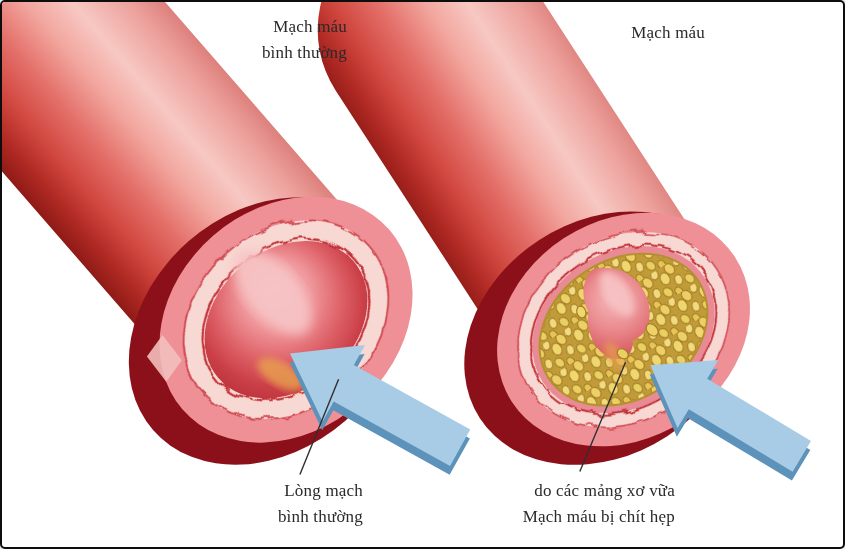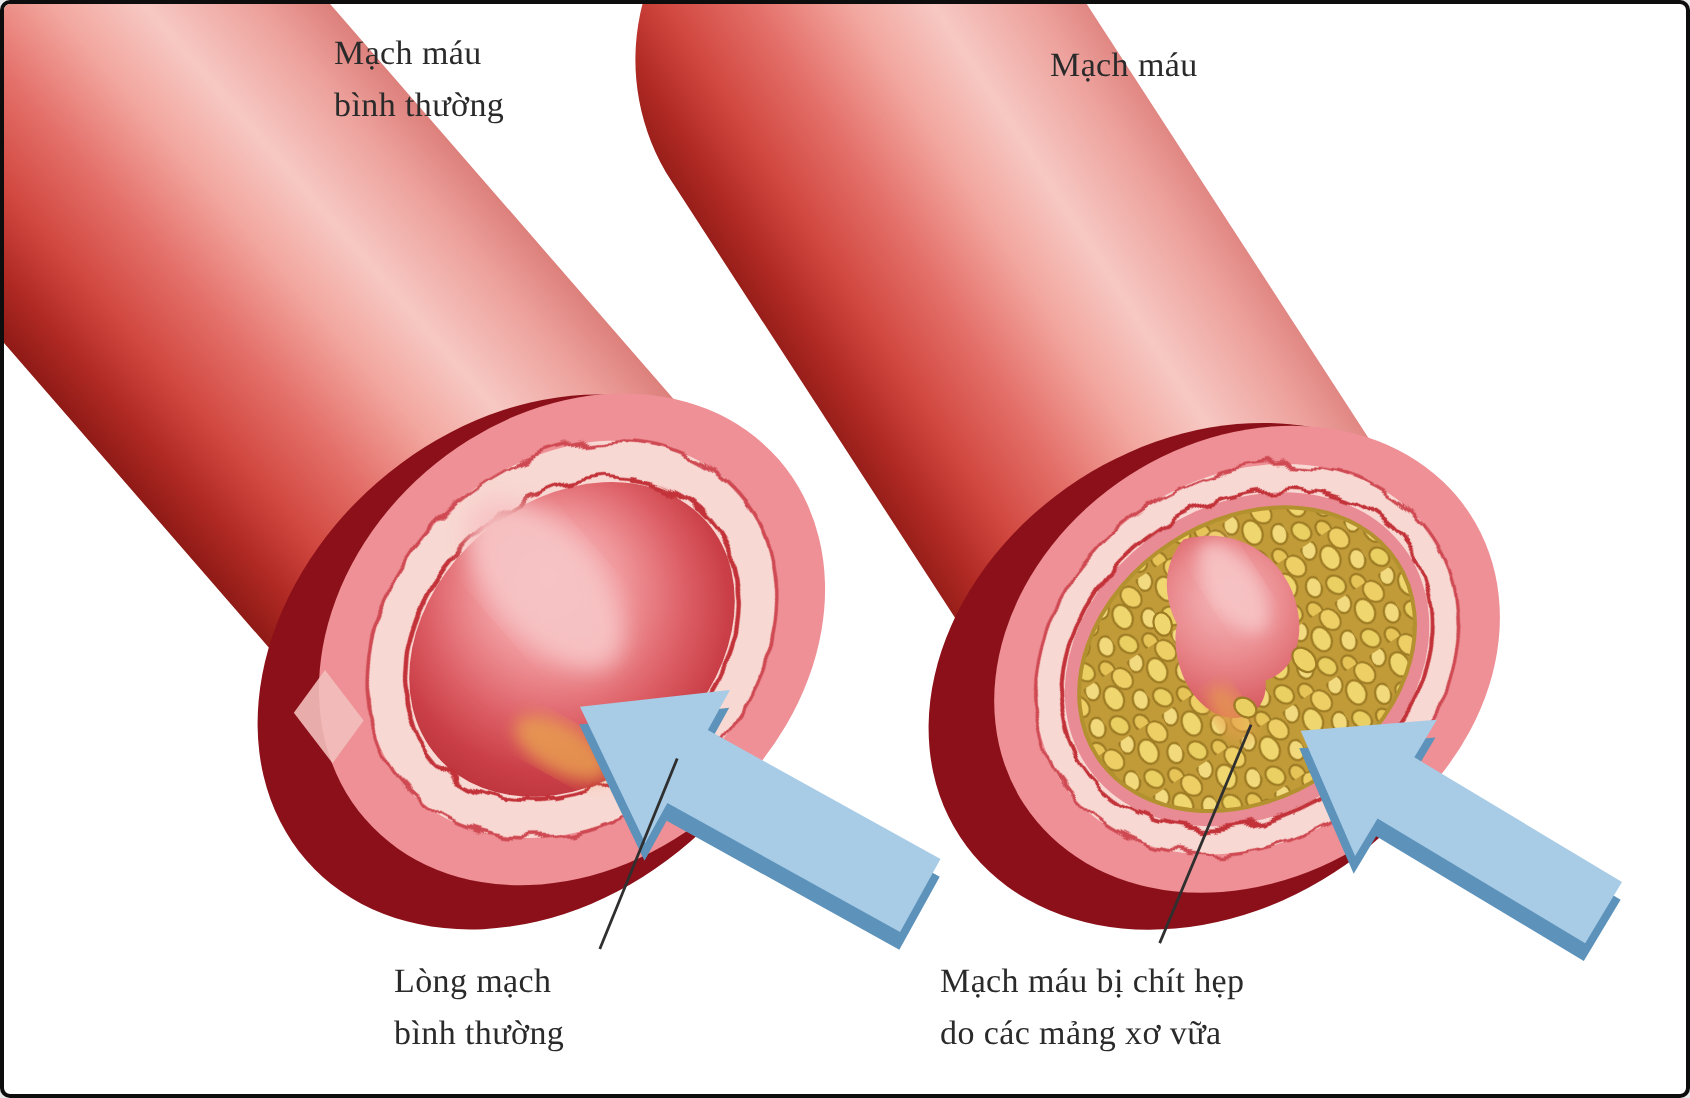--- a/index.html
+++ b/index.html
@@ -9,21 +9,21 @@
     background:#ffffff;
     border:2px solid #0d0d0d;
     border-radius:5px;
     box-sizing:border-box;
     overflow:hidden;
     font-family:"Liberation Serif","DejaVu Serif",serif;
   }
   .scene{position:absolute;left:0;top:0;width:100%;height:100%;}
   .lbl{
     position:absolute;
-    text-align:left;
+    text-align:right;
     color:#2a2a2a;
     font-size:17px;
     line-height:26px;
     letter-spacing:.2px;
     user-select:none;
   }
 </style>
 </head>
 <body>
 
@@ -124,23 +124,23 @@
 
   <div class="lbl" style="left:165px;top:12px;width:180px;">
     <div>Mạch máu</div>
     <div>bình thường</div>
   </div>
 
   <div class="lbl" style="left:523px;top:18px;width:180px;">
     <div>Mạch máu</div>
   </div>
 
-  <div class="lbl" style="left:195px;top:476px;width:185px;">
+  <div class="lbl" style="left:176px;top:476px;width:185px;">
     <div>Lòng mạch</div>
     <div>bình thường</div>
   </div>
 
   <div class="lbl" style="left:468px;top:476px;width:205px;">
+    <div>do các mảng xơ vữa</div>
     <div>Mạch máu bị chít hẹp</div>
-    <div>do các mảng xơ vữa</div>
   </div>
 
 </div>
 
 </body></html>

